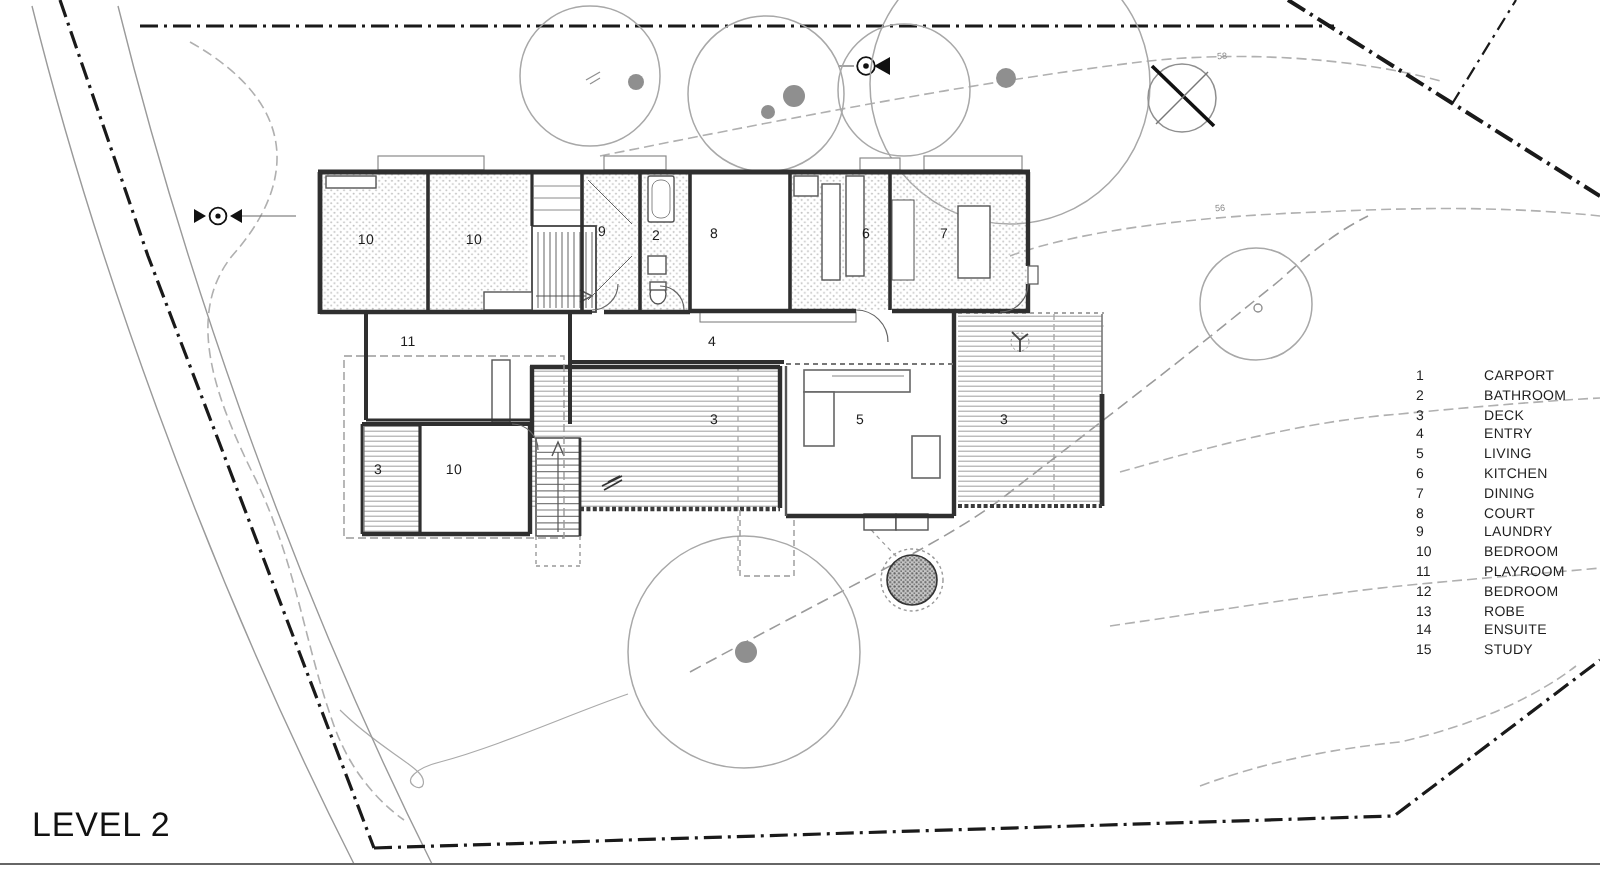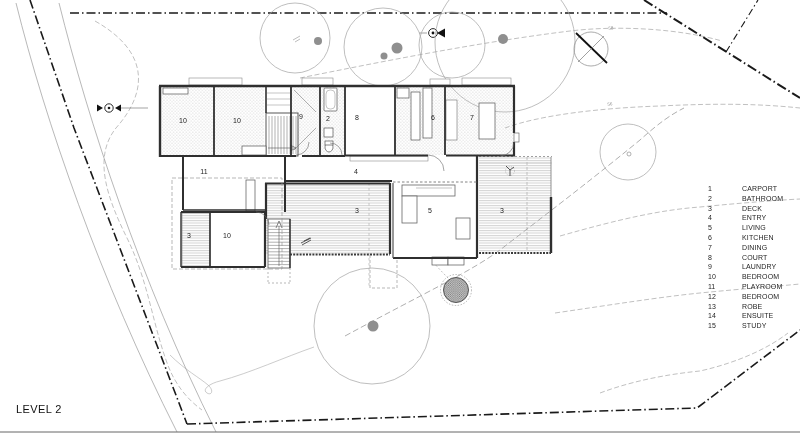--- a/index.html
+++ b/index.html
@@ -6,21 +6,21 @@
   .sheet{position:relative;width:800px;height:441px;background:#ffffff;overflow:hidden;
          font-family:"Liberation Sans", sans-serif;}
   .sheet svg{position:absolute;left:0;top:0;}
   .room-label{position:absolute;transform:translate(-50%,-55%);font-size:7px;color:#1c1c1c;
               font-family:"Liberation Sans",sans-serif;letter-spacing:0.2px;}
   .contour-label{position:absolute;transform:translate(-50%,-50%) rotate(-4deg);font-size:4.5px;color:#8f8f8f;}
   .legend{position:absolute;left:700px;top:184px;width:100px;}
   .legend-row{display:flex;height:9.8px;line-height:9.8px;font-size:7px;color:#1e1e1e;}
   .legend-num{width:34px;padding-left:8px;}
   .legend-label{flex:1;letter-spacing:0.15px;}
-  .plan-title{position:absolute;left:16px;top:403px;font-size:11px;color:#111;
+  .plan-title{position:absolute;left:16px;top:403px;font-size:17px;color:#111;
               letter-spacing:0.4px;font-family:"Liberation Sans",sans-serif;}
 </style>
 </head>
 <body>
 
 <div class="sheet">
 
 <svg width="800" height="441" viewBox="0 0 800 441">
   <defs>
     <pattern id="stipple" width="3.2" height="3.2" patternUnits="userSpaceOnUse">

